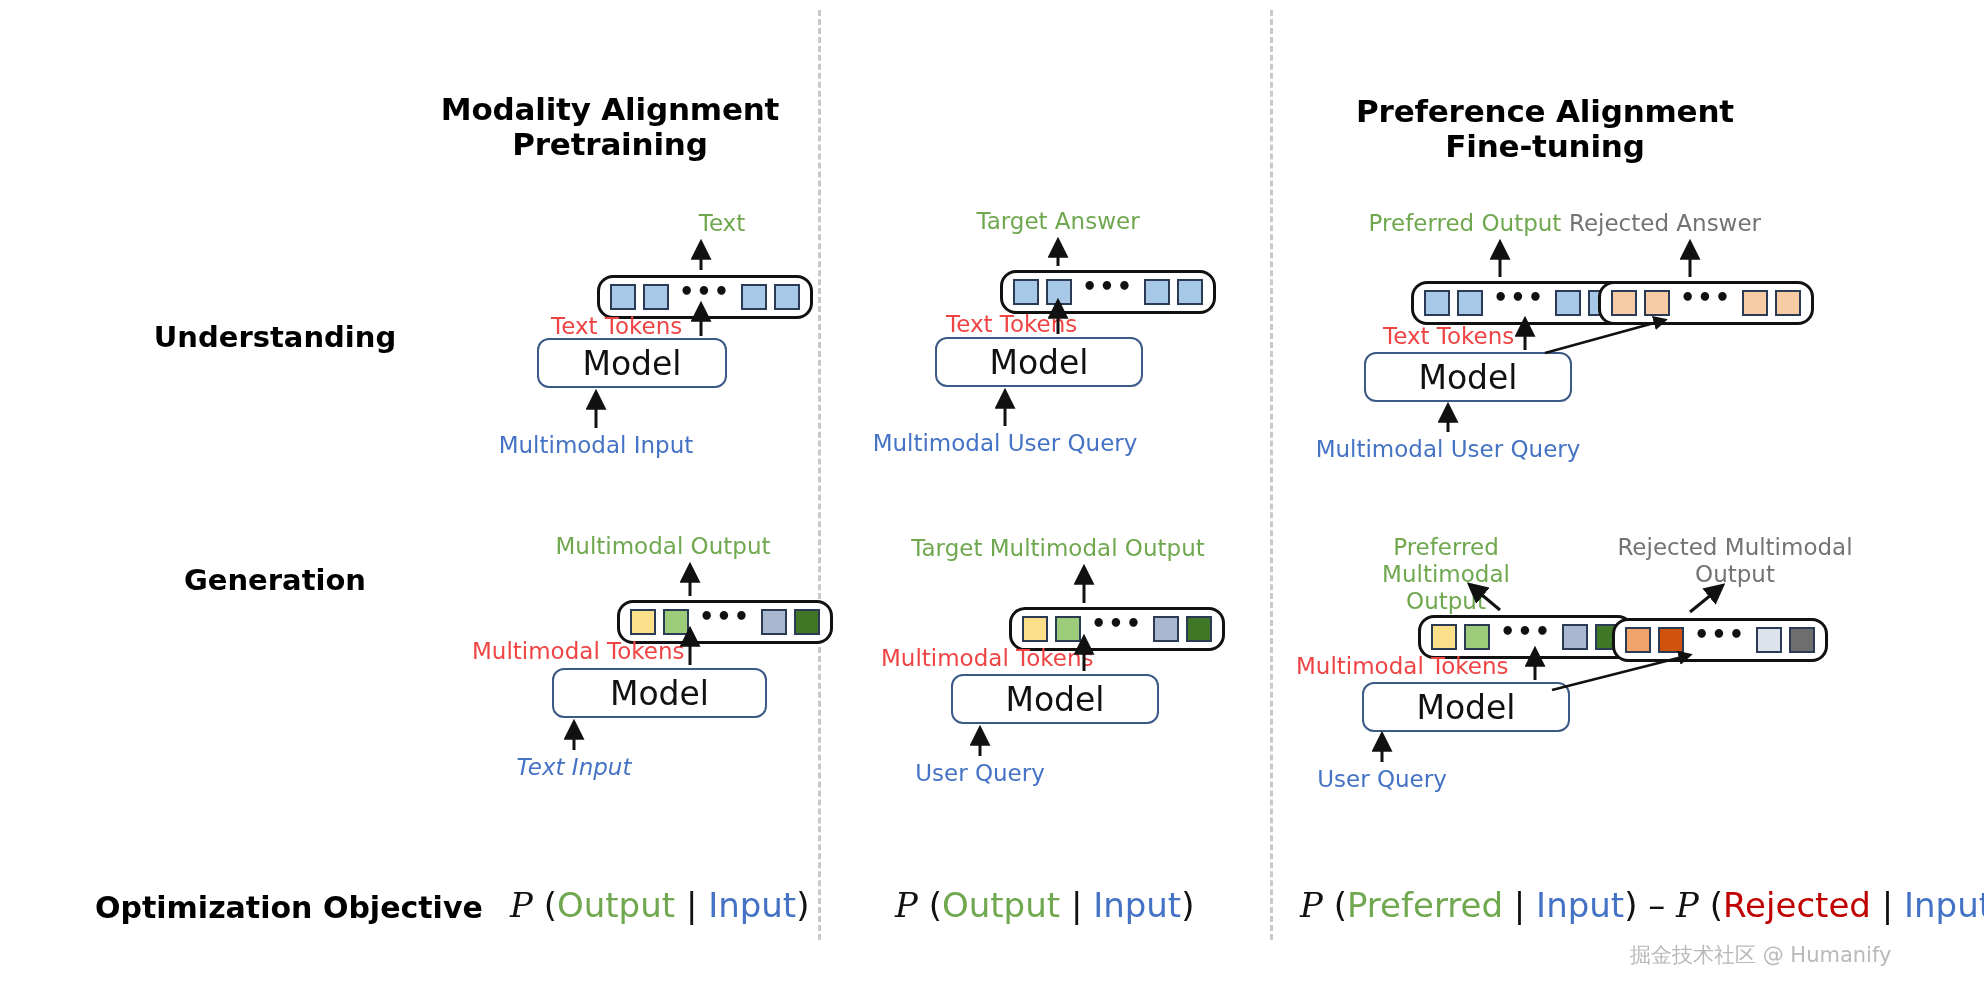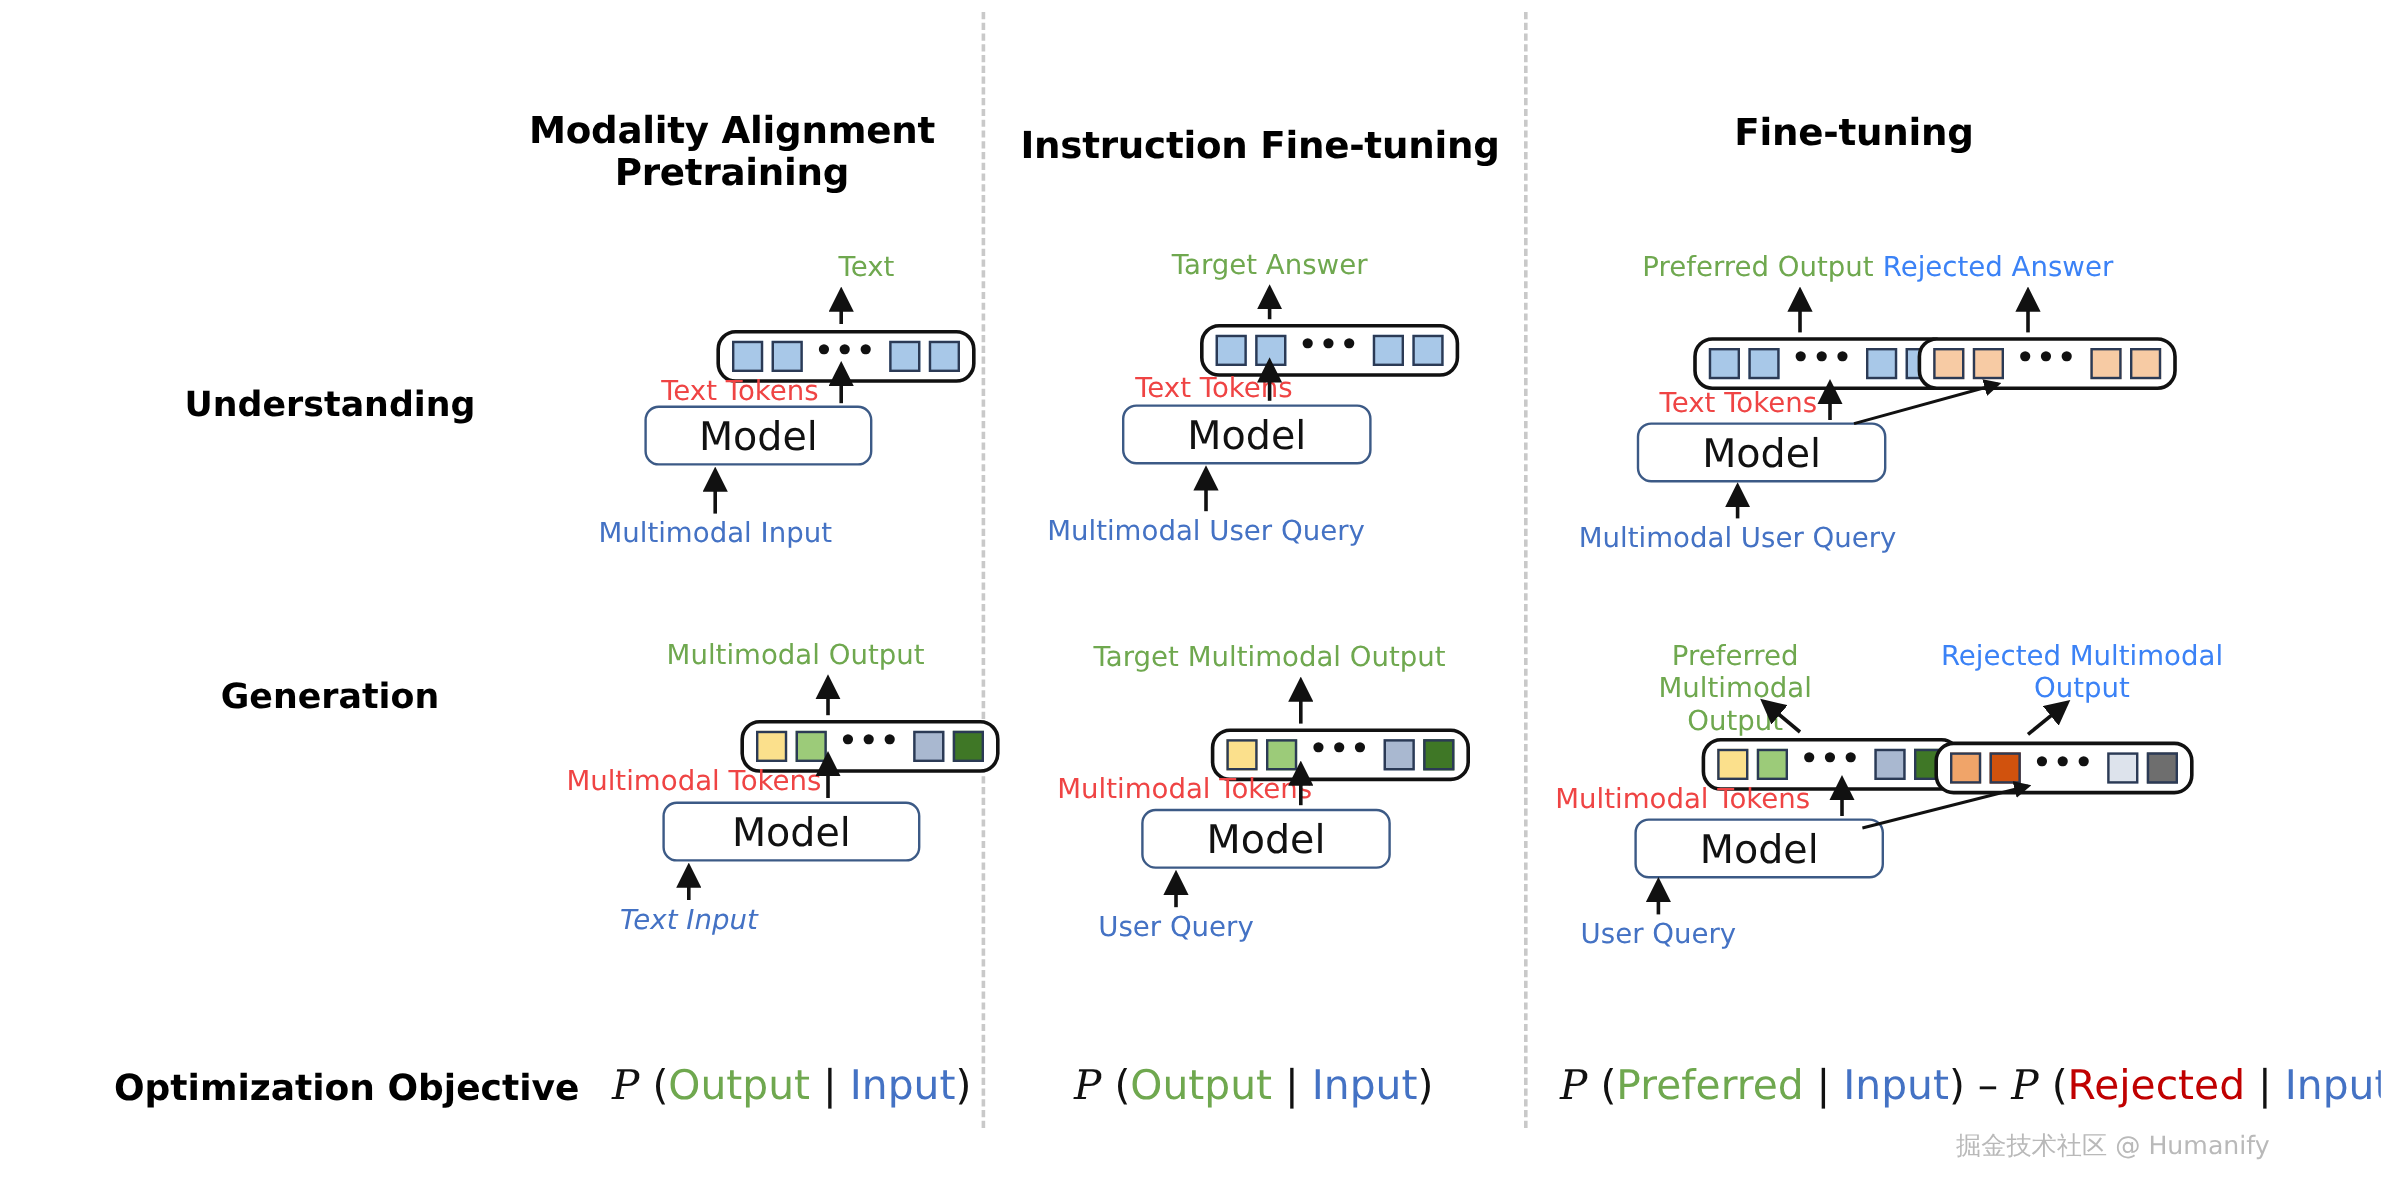--- a/index.html
+++ b/index.html
@@ -65,21 +65,21 @@
   .ellip {
     font-size: 24px; line-height: 10px;
     color: #111; letter-spacing: 2px;
     padding: 0 3px; font-weight: bold;
     position: relative; top: -5px;
   }
 
   
   .lbl { position: absolute; font-size: 23px; white-space: nowrap; }
   .lbl.green { color: #6fa84f; }
-  .lbl.red   { color: #3b82f6; }
+  .lbl.red   { color: #737373; }
   .lbl.blue  { color: #4472c4; }
   .lbl.black { color: #ef4444; }
   .lbl.center { text-align: center; transform: translateX(-50%); }
   .lbl.two { white-space: normal; line-height: 1.18; text-align:center; }
 
   
   svg.arrows {
     position: absolute; left: 0; top: 0;
     width: 1984px; height: 998px;
     pointer-events: none;
@@ -114,25 +114,23 @@
 <div id="canvas">
 
   <div class="divider" style="left:818px;"></div>
   <div class="divider" style="left:1270px;"></div>
 
   <div class="col-title" style="left:400px; top:92px; width:420px;">
     <div>Modality Alignment</div>
     <div>Pretraining</div>
   </div>
 
-  <div class="col-title" style="left:840px; top:105px; width:420px;">
-    <div>Instruction Fine-tuning</div>
-  </div>
 
   <div class="col-title" style="left:1310px; top:94px; width:470px;">
+    <div>Preference Alignment</div>
     <div>Fine-tuning</div>
   </div>
 
   <div class="row-label" style="left:110px; top:320px; width:330px;">Understanding</div>
   <div class="row-label" style="left:110px; top:563px; width:330px;">Generation</div>
 
   <div class="lbl green center" style="left:701px; top:210px;margin-left:21px;">Text</div>
 
   <div class="token-strip" style="left:597px; top:275px;">
     <div class="tok" style="background:#a8c8e8;"></div>

